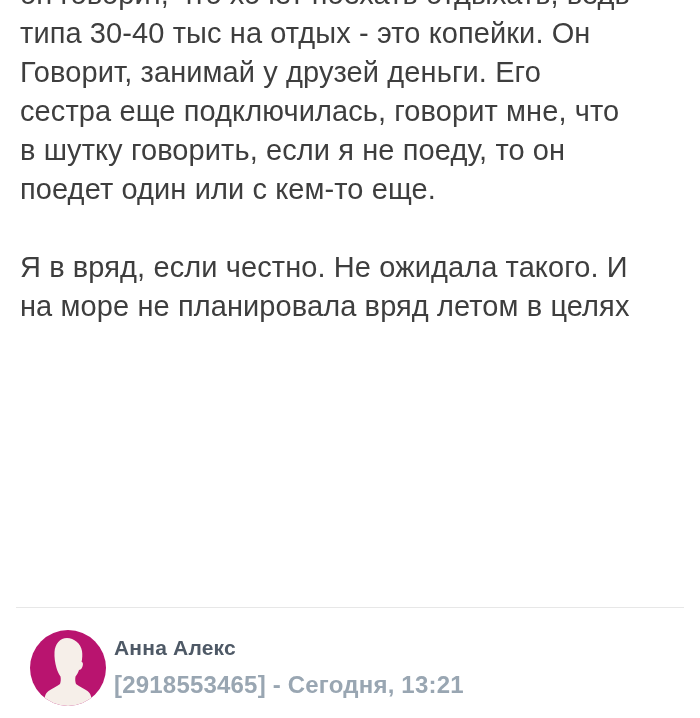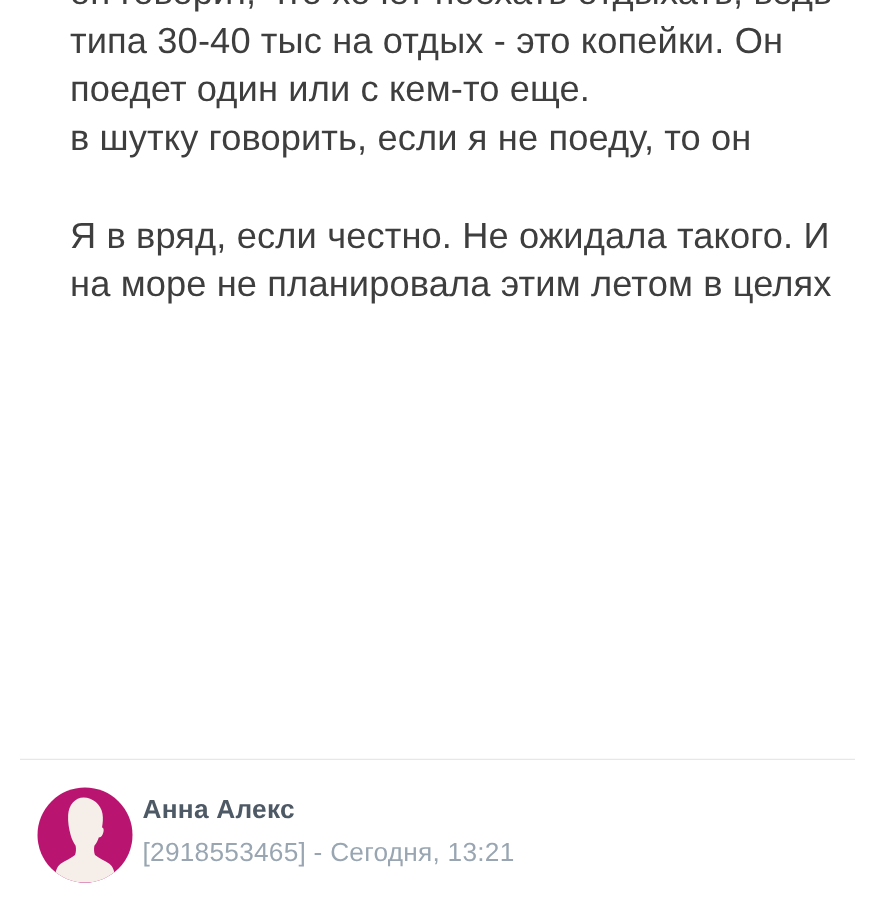--- a/index.html
+++ b/index.html
@@ -22,21 +22,20 @@
     width: 666px;
     font-size: 29px;
     line-height: 39px;
     letter-spacing: 0.1px;
     color: #3e3e3e;
   }
   .post-text .line {
     height: 39px;
     white-space: nowrap;
     overflow: visible;
-    margin-left: 36px;
   }
   
   .divider {
     position: absolute;
     left: 16px;
     right: 16px;
     top: 607px;
     height: 1px;
     background: #e7e7e7;
   }
@@ -72,37 +71,40 @@
     letter-spacing: 0.2px;
     color: #4e5966;
     white-space: nowrap;
     text-decoration: none;
     cursor: pointer;
   }
   .author-meta {
     position: absolute;
     left: 114px;
     top: 64px;
-    font-size: 21px;
+    font-size: 24px;
     letter-spacing: 0.2px;
     color: #99a6b2;
     white-space: nowrap;
+    font-weight: bold;
   }
 </style>
 </head>
 <body>
 
 <div class="post-text">
   <div class="line">он говорит, что хочет поехать отдыхать, ведь</div>
   <div class="line">типа 30-40 тыс на отдых - это копейки. Он</div>
+  <div class="line">Говорит, занимай у друзей деньги. Его</div>
+  <div class="line">сестра еще подключилась, говорит мне, что</div>
+  <div class="line">в шутку говорить, если я не поеду, то он</div>
   <div class="line">поедет один или с кем-то еще.</div>
-  <div class="line">в шутку говорить, если я не поеду, то он</div>
   <div class="line"></div>
   <div class="line">Я в вряд, если честно. Не ожидала такого. И</div>
-  <div class="line">на море не планировала этим летом в целях</div>
+  <div class="line">на море не планировала вряд летом в целях</div>
 </div>
 
 <div class="divider"></div>
 
 <div class="footer">
   <div class="avatar">
     <svg viewBox="0 0 76 76">
       <path fill="#f6efe9" d="M37,8
         C30,8 25,14 24.5,22
         C24.2,27 25,33 26.5,38

